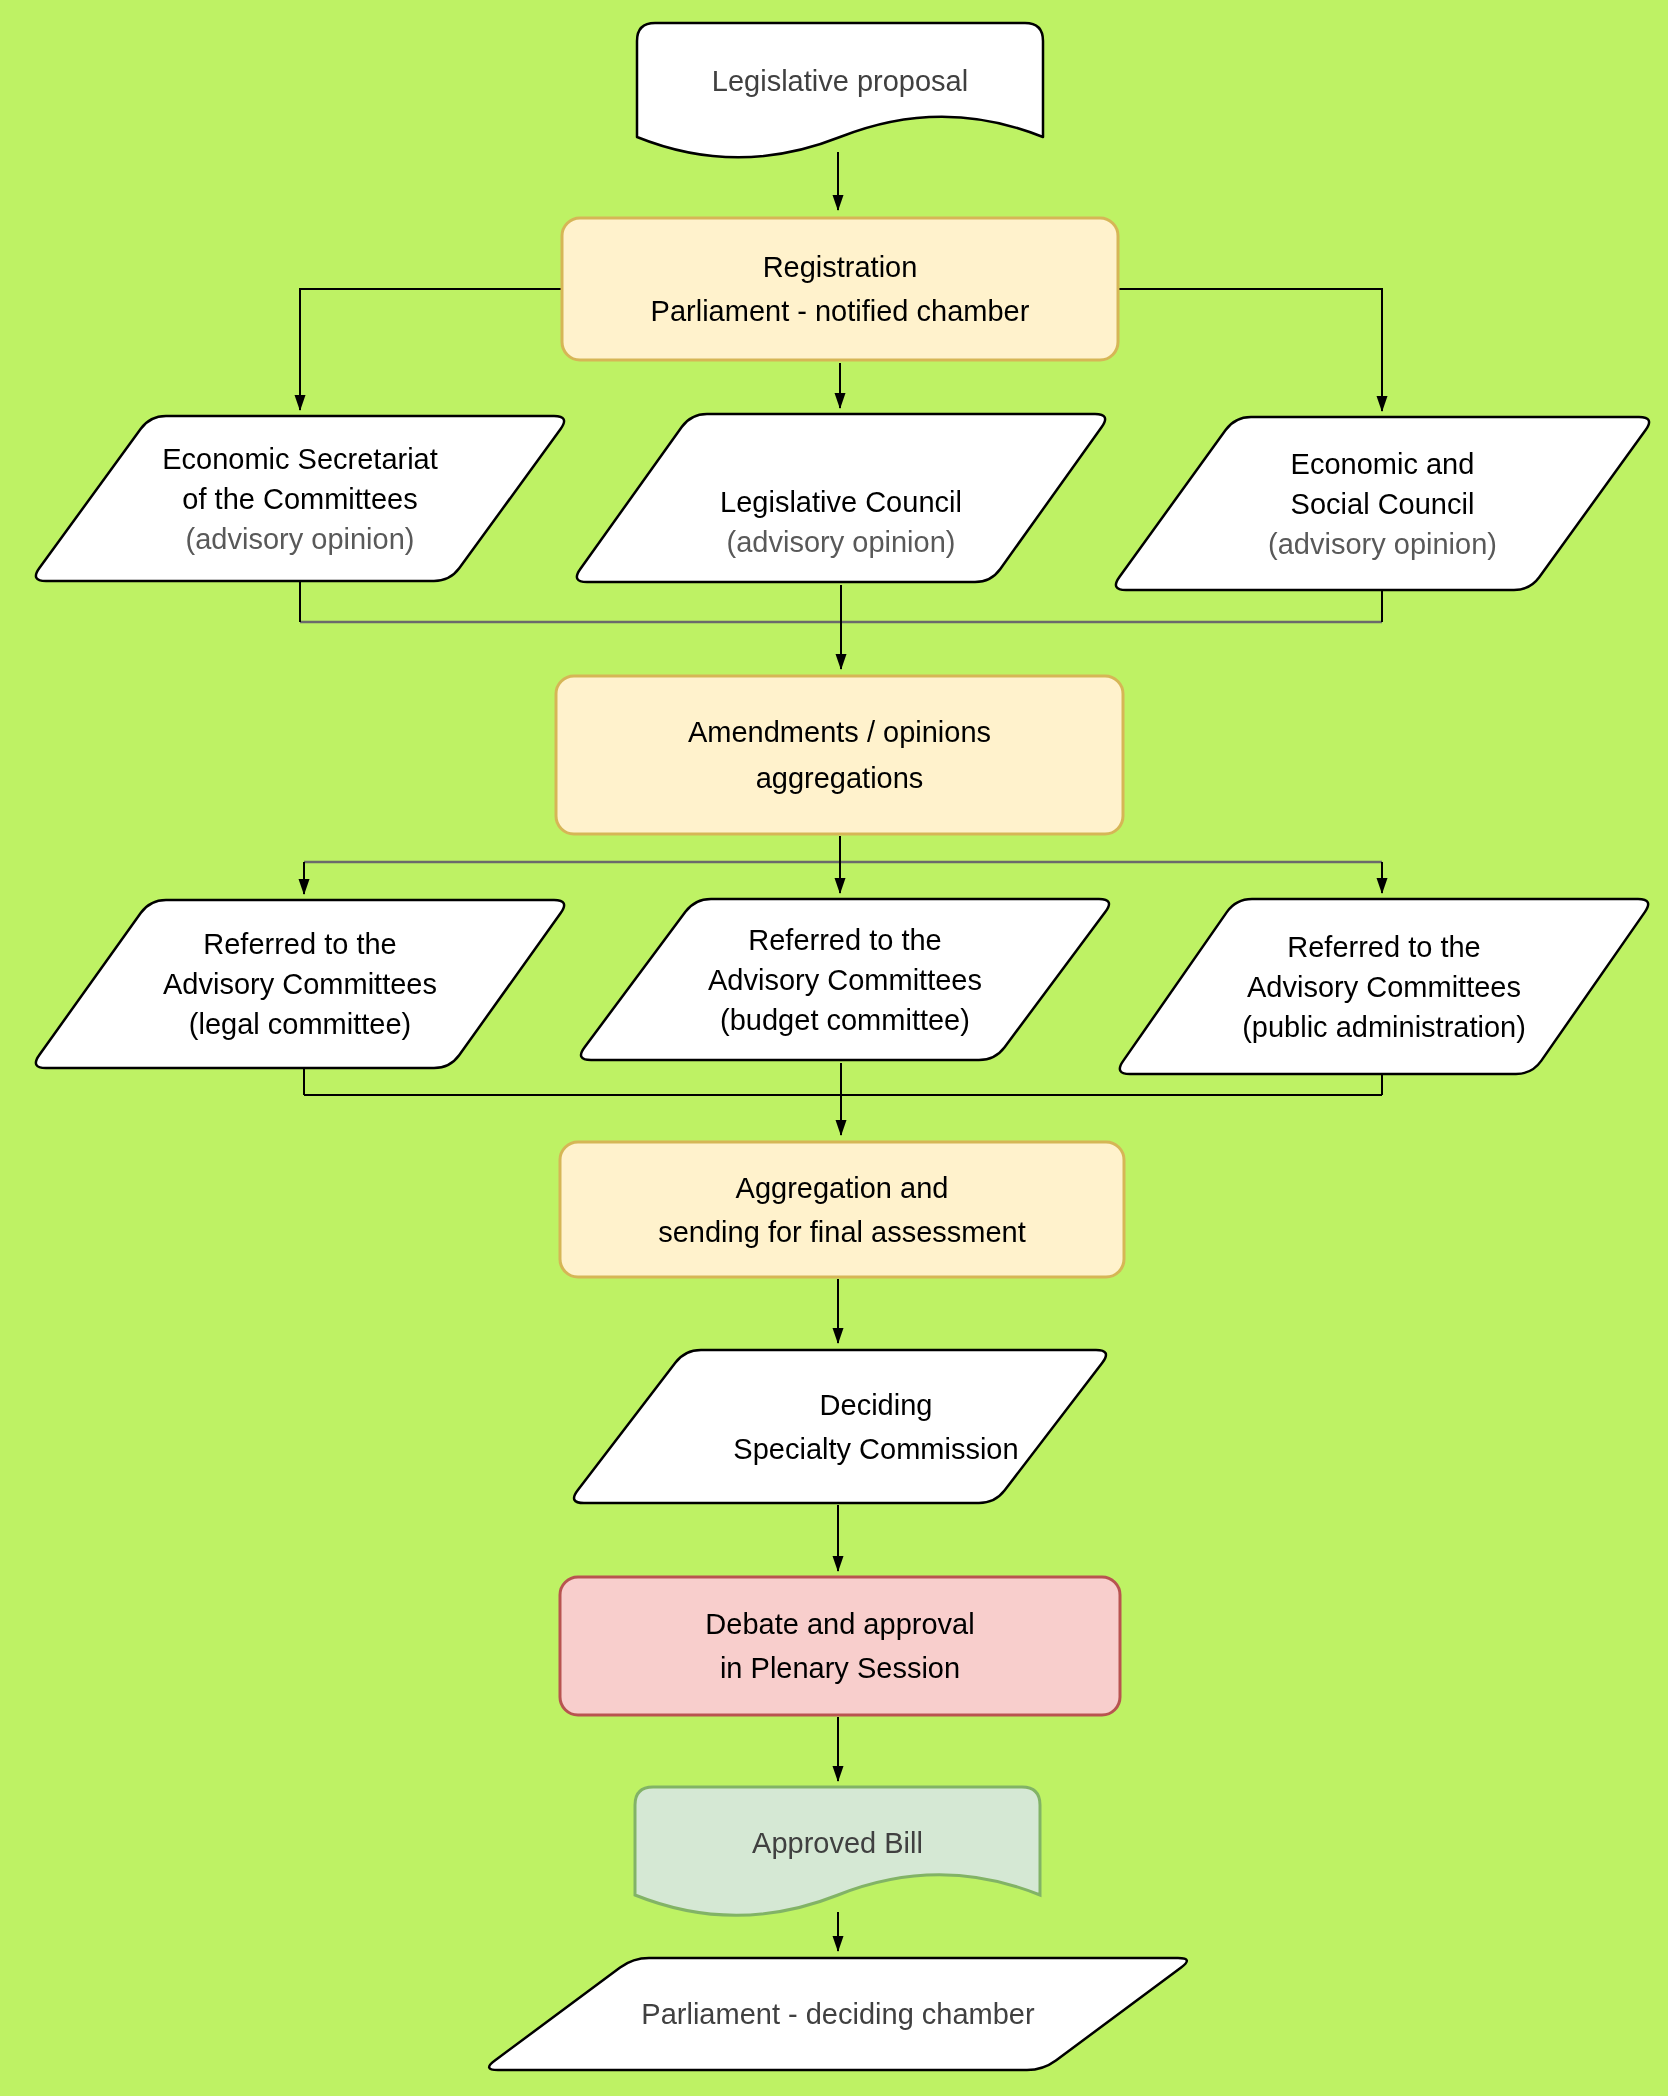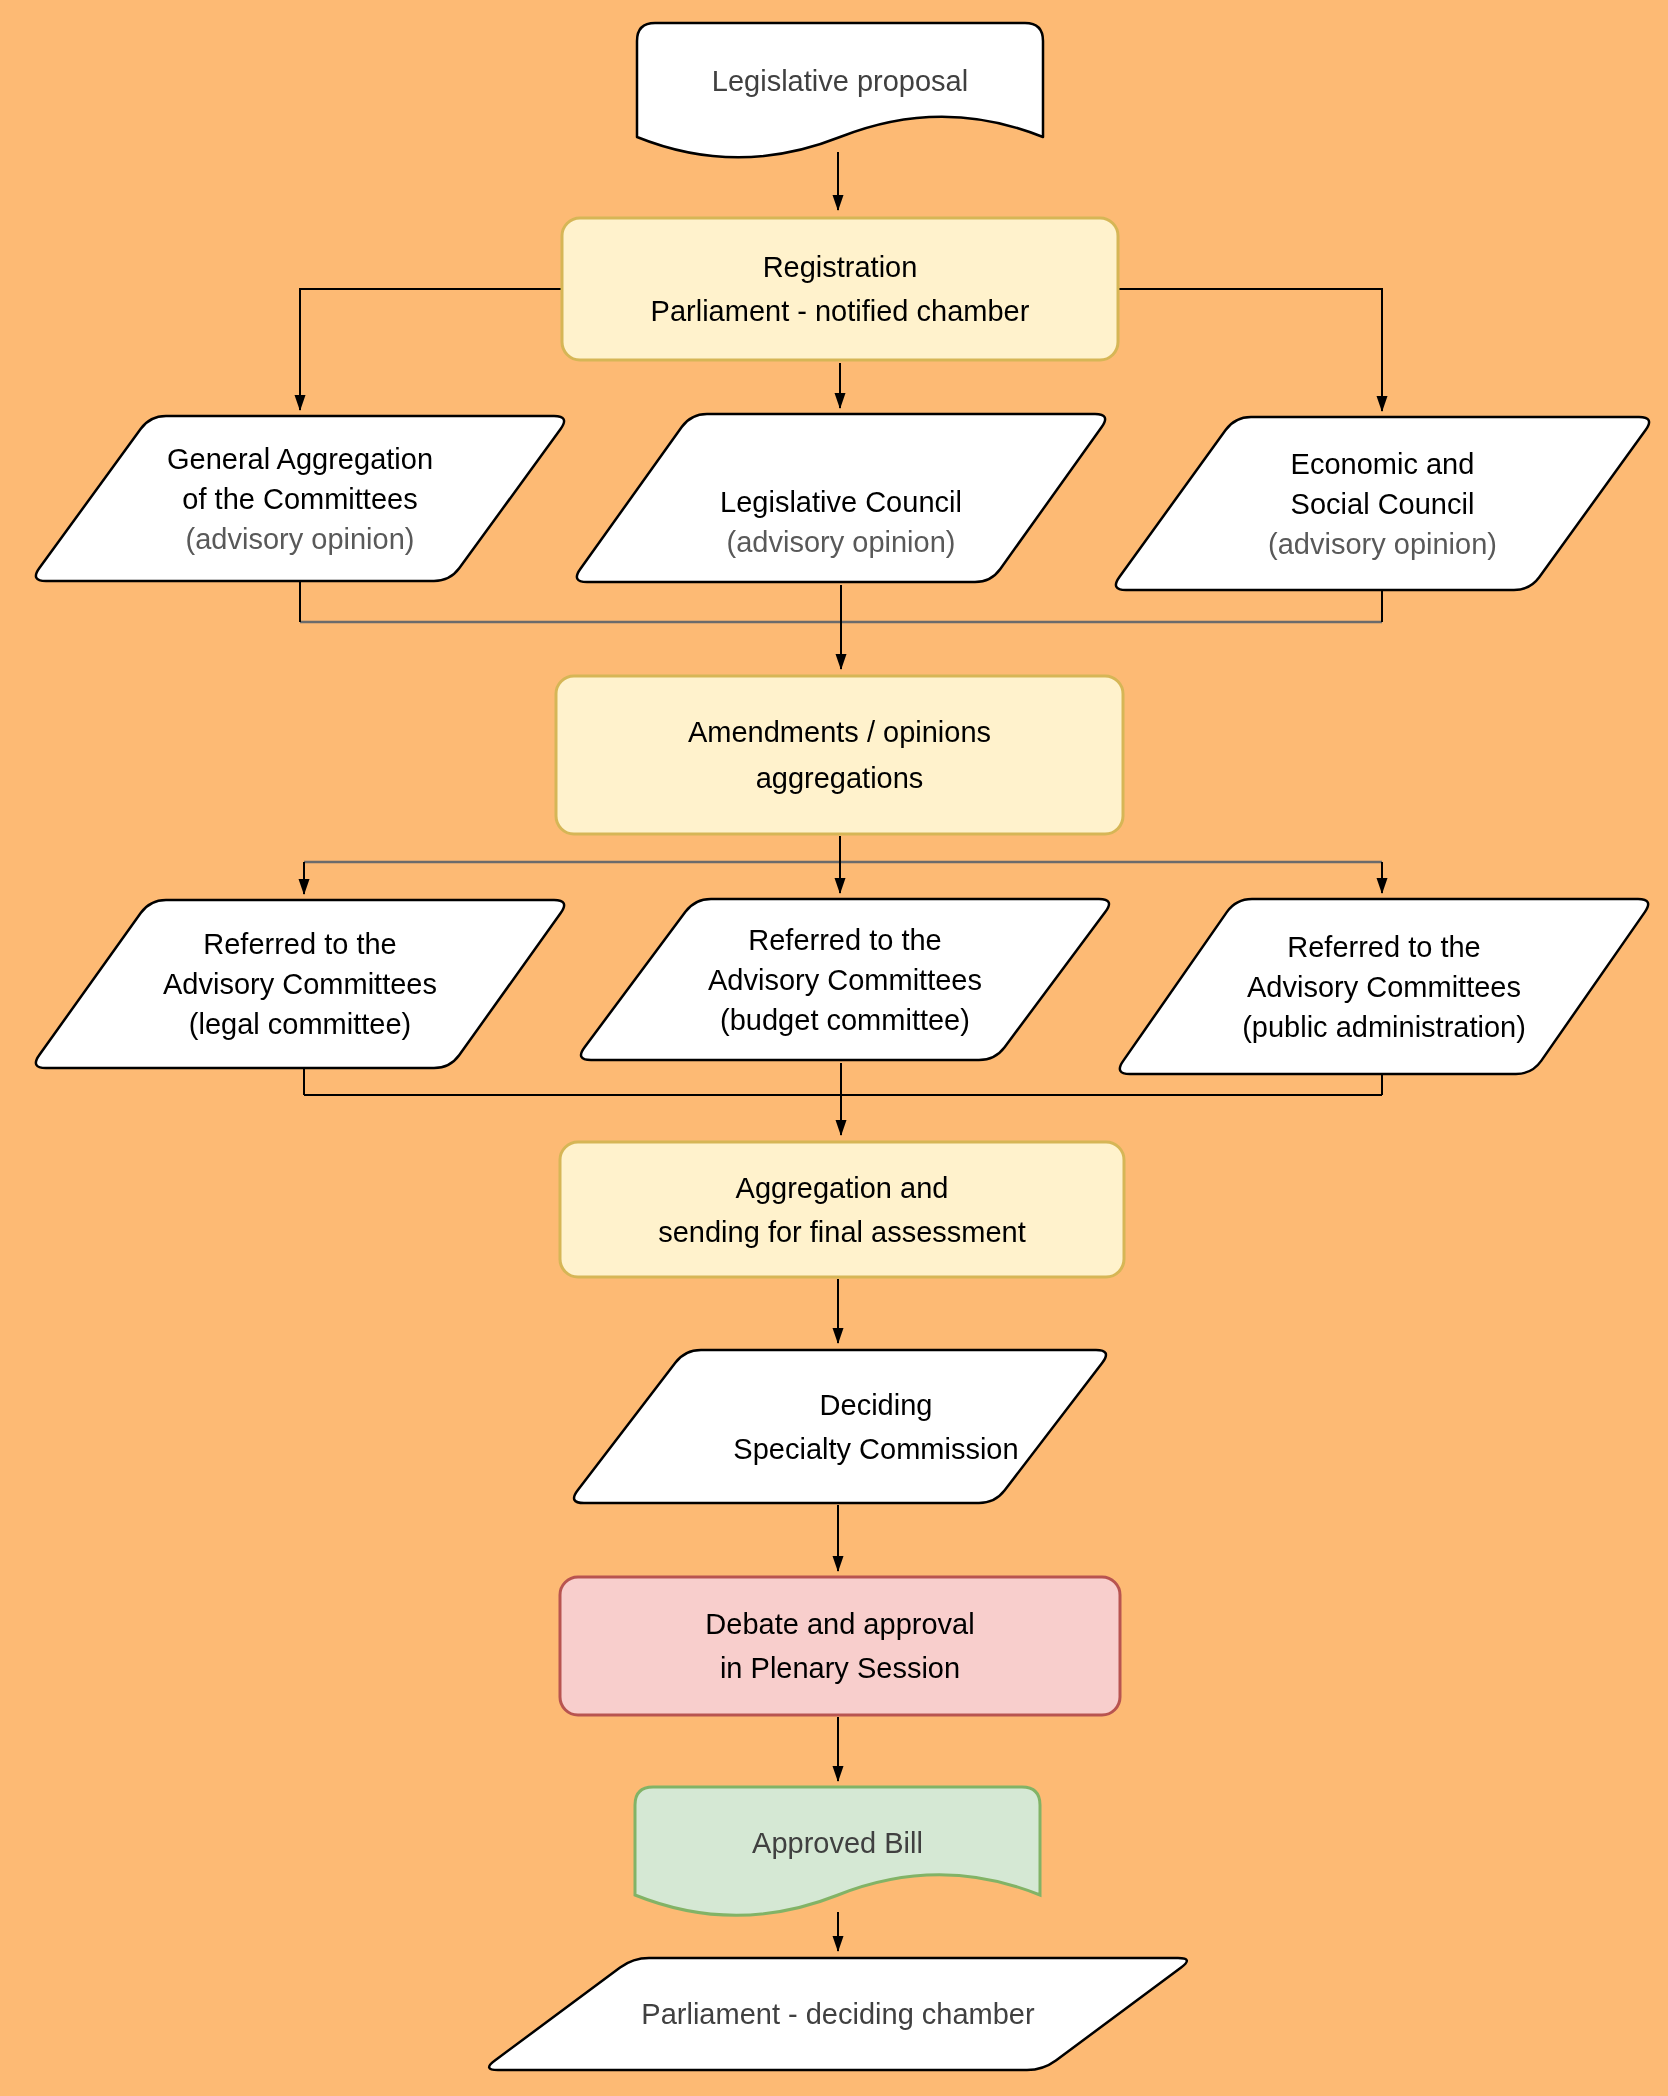--- a/index.html
+++ b/index.html
@@ -1,19 +1,19 @@
 <!DOCTYPE html>
 <html style="--yellow-fill: #FFF2CC; --yellow-stroke: #D6B656; --red-fill: #F8CECC; --red-stroke: #B85450; --green-fill: #D5E8D4; --green-stroke: #82B366; --connector: #000000; --muted-connector: #6b6b6b; --muted-text: #595959;"><head>
 <meta charset="utf-8">
 <style>
   html,body { margin:0; padding:0; background:#ffffff; }
   #canvas {
     position:relative;
     width:1668px; height:2096px;
-    background:#fdba74;
+    background:#bef264;
     font-family:"Liberation Sans", sans-serif;
     overflow:hidden;
   }
   #gfx { position:absolute; left:0; top:0; }
   
   .proc  { fill:var(--yellow-fill,#FFF2CC); stroke:var(--yellow-stroke,#D6B656); stroke-width:3; }
   .deci  { fill:var(--red-fill,#F8CECC);    stroke:var(--red-stroke,#B85450);    stroke-width:3; }
   .docg  { fill:var(--green-fill,#D5E8D4);  stroke:var(--green-stroke,#82B366);  stroke-width:3; }
   .io    { fill:#ffffff; stroke:#000000; stroke-width:2.5; stroke-linejoin:round; }
   .doc   { fill:#ffffff; stroke:#000000; stroke-width:2.5; stroke-linejoin:round; }
@@ -101,21 +101,21 @@
   <div class="label" style="left:637px;top:25px;width:406px;height:112px">
     <span>Legislative proposal</span>
   </div>
 
   <div class="label lh44" style="left:562px;top:218px;width:556px;height:142px">
     <span class="b">Registration</span>
     <span class="b">Parliament - notified chamber</span>
   </div>
 
   <div class="label" style="left:30px;top:416px;width:540px;height:165px">
-    <span class="b">General Aggregation</span>
+    <span class="b">Economic Secretariat</span>
     <span class="b">of the Committees</span>
     <span class="muted">(advisory opinion)</span>
   </div>
 
   <div class="label" style="left:571px;top:414px;width:540px;height:216px">
     <span class="b">Legislative Council</span>
     <span class="muted">(advisory opinion)</span>
   </div>
 
   <div class="label" style="left:1110px;top:417px;width:545px;height:173px">

